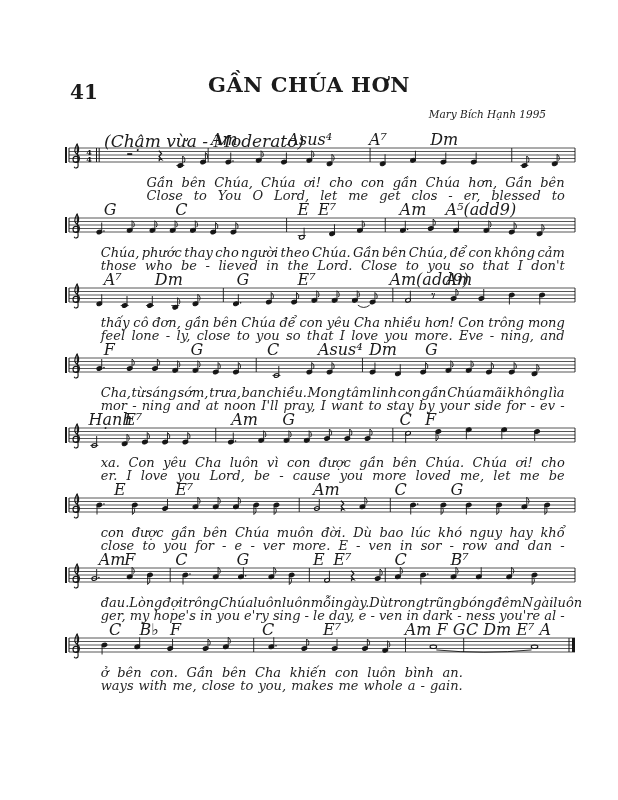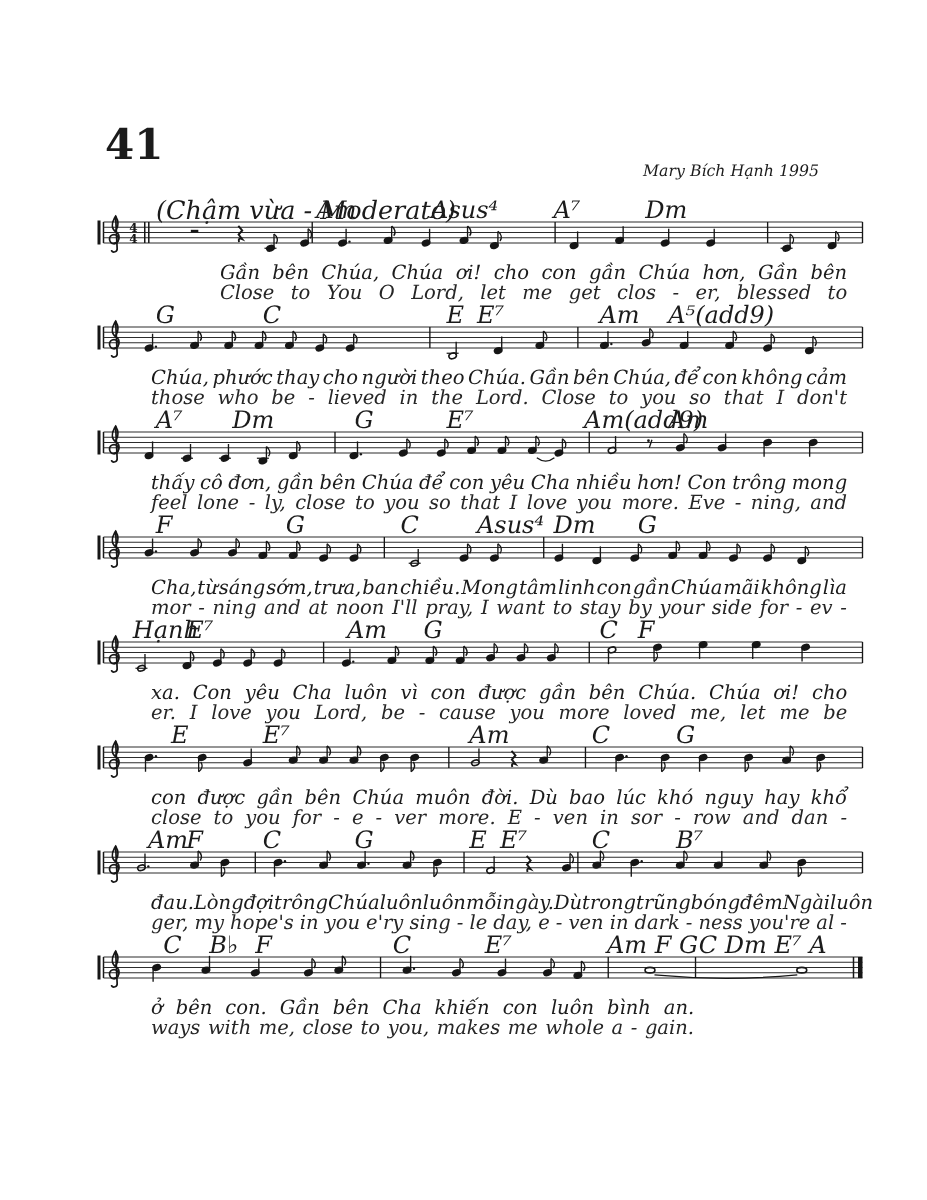--- a/index.html
+++ b/index.html
@@ -1,37 +1,38 @@
 <!DOCTYPE html>
 <html><head>
 <meta charset="utf-8">
 <style>
   html,body{margin:0;padding:0;width:618px;height:800px;overflow:hidden;background:#ffffff;}
   body{position:relative;font-family:"DejaVu Serif","Liberation Serif",serif;color:#1b1b1b;}
   .page{position:absolute;inset:0;background:#fff;}
-  .song-number{position:absolute;left:70px;top:80px;font-size:28px;font-weight:bold;}
+  .song-number{position:absolute;left:70px;top:80px;font-size:20px;font-weight:bold;}
   .title{position:absolute;left:0;right:0;top:72px;text-align:center;font-size:21px;font-weight:bold;letter-spacing:0.5px;}
   .subtitle{position:absolute;left:0;right:0;top:94px;text-align:center;font-size:17px;font-style:italic;}
   .credit{position:absolute;right:72px;top:108px;font-size:10.5px;font-style:italic;}
   .tempo{position:absolute;left:104px;top:131px;font-size:17px;font-style:italic;}
   .system{position:absolute;left:65px;width:510px;height:70px;}
   .chord{position:absolute;bottom:57px;font-size:16px;font-style:italic;white-space:nowrap;transform:translateX(-2px);}
   .staff-svg{position:absolute;left:0;top:6px;width:510px;height:36px;display:block;overflow:visible;}
   .lyrics{position:absolute;left:7%;right:2%;display:flex;justify-content:space-between;font-style:italic;white-space:nowrap;}
   .lyrics.vi{top:39px;font-size:13px;}
   .lyrics.en{top:52px;font-size:13px;color:#262626;}
   .system.sys-0 .lyrics{left:16%;right:2%;}
   .system.sys-7 .lyrics{left:7%;right:22%;}
   .lyrics span{display:inline-block;}
 </style>
 </head>
 <body>
 
 <div class="page">
   <div class="song-number">41</div>
+  <div class="title">GẦN CHÚA HƠN</div>
   <div class="credit">Mary Bích Hạnh 1995</div>
   <div class="tempo">(Chậm vừa - Moderato)</div>
   <div id="systems">
       <div class="system sys-0" style="top: 136px;">
         <span class="chord" style="left: 29%;">Am</span>
         <span class="chord" style="left: 44%;">Asus⁴</span>
         <span class="chord" style="left: 60%;">A⁷</span>
         <span class="chord" style="left: 72%;">Dm</span>
         <svg class="staff-svg" viewBox="0 0 510 36">
           <rect x="0" y="5" width="2" height="16" fill="#161616"></rect>

